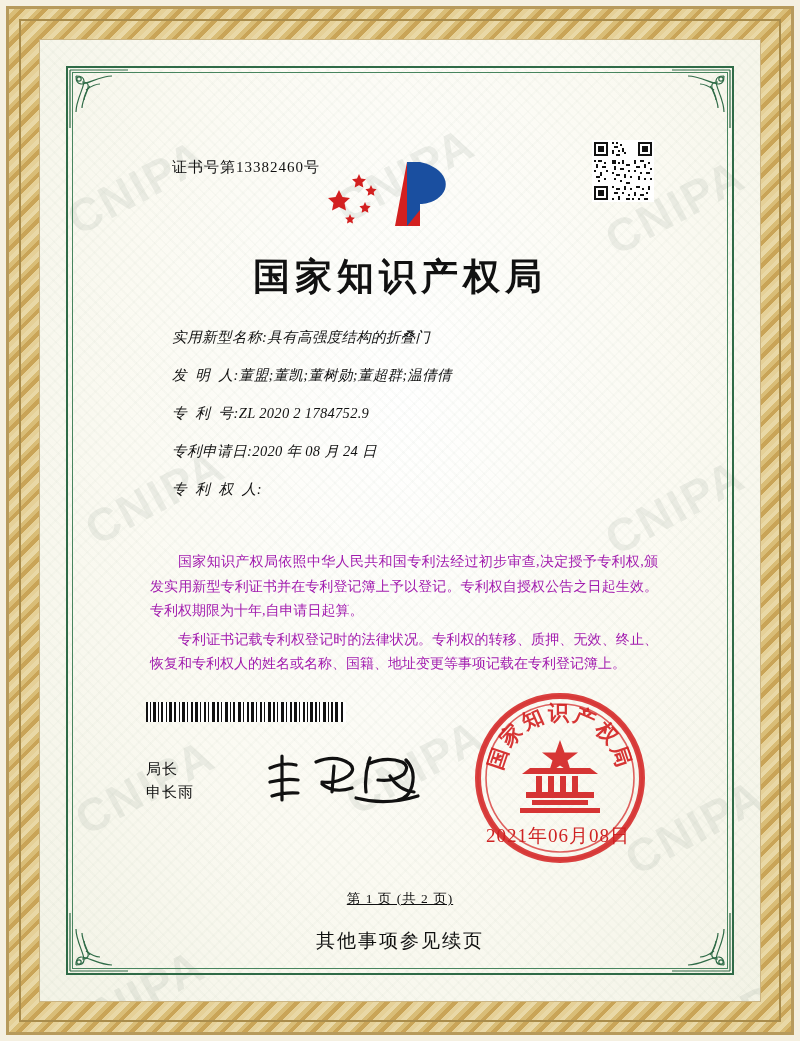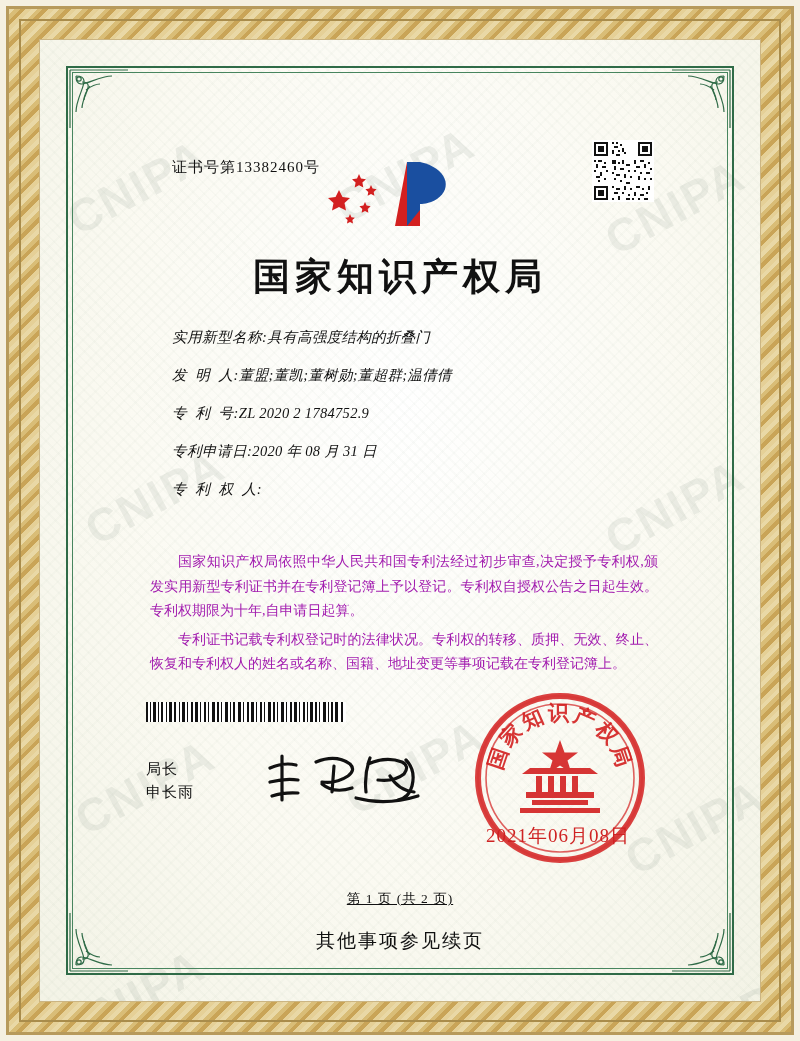--- a/index.html
+++ b/index.html
@@ -468,21 +468,21 @@
           <div class="field-row">
             <span class="field-label">发  明  人:</span>
             <span class="field-value">董盟;董凯;董树勋;董超群;温倩倩</span>
           </div>
           <div class="field-row">
             <span class="field-label">专  利  号:</span>
             <span class="field-value">ZL 2020 2 1784752.9</span>
           </div>
           <div class="field-row">
             <span class="field-label">专利申请日:</span>
-            <span class="field-value">2020 年 08 月 31 日</span>
+            <span class="field-value">2020 年 08 月 24 日</span>
           </div>
           <div class="field-row">
             <span class="field-label">专  利  权  人:</span>
           </div>
         </div>
 
         <div class="paragraphs">
           <p>国家知识产权局依照中华人民共和国专利法经过初步审查,决定授予专利权,颁发实用新型专利证书并在专利登记簿上予以登记。专利权自授权公告之日起生效。专利权期限为十年,自申请日起算。</p>
           <p>专利证书记载专利权登记时的法律状况。专利权的转移、质押、无效、终止、恢复和专利权人的姓名或名称、国籍、地址变更等事项记载在专利登记簿上。</p>
         </div>

